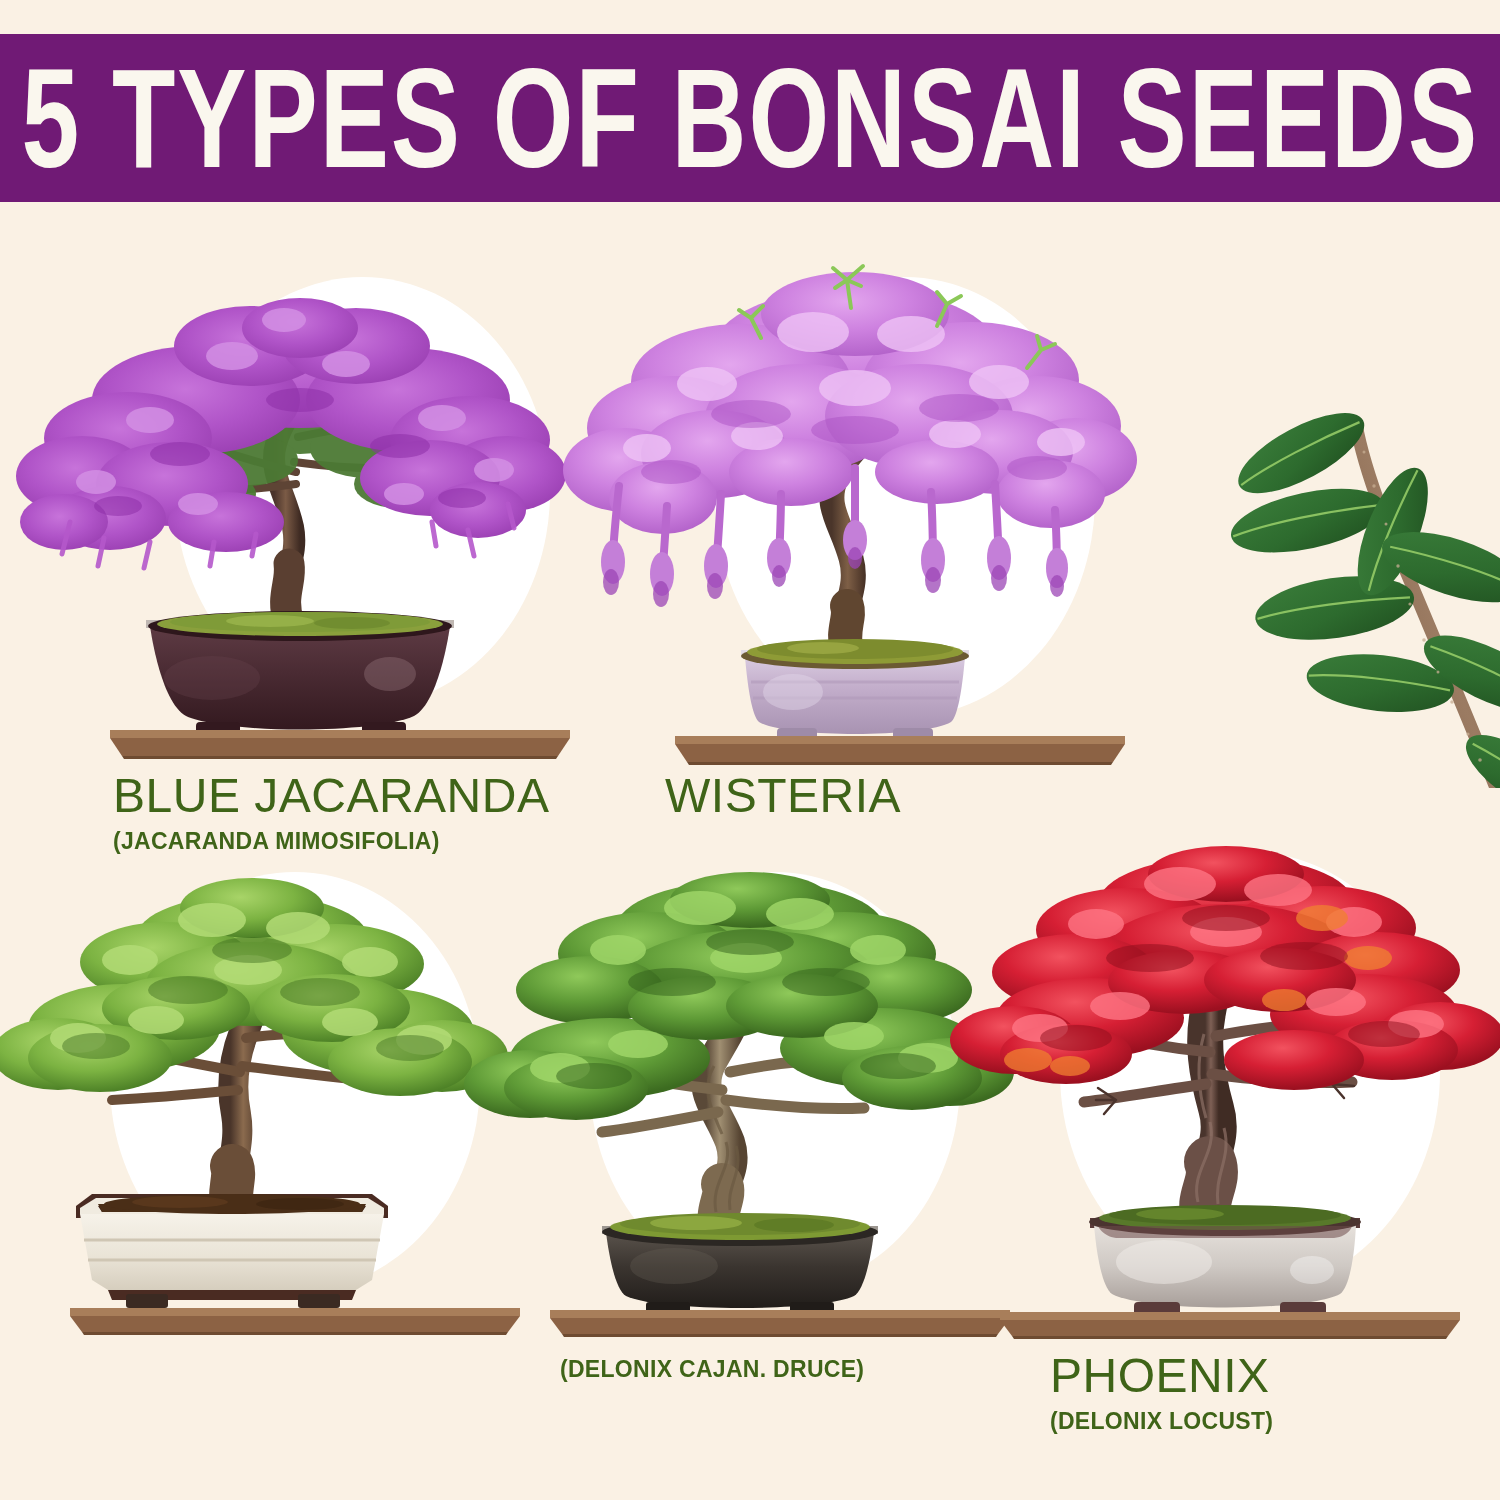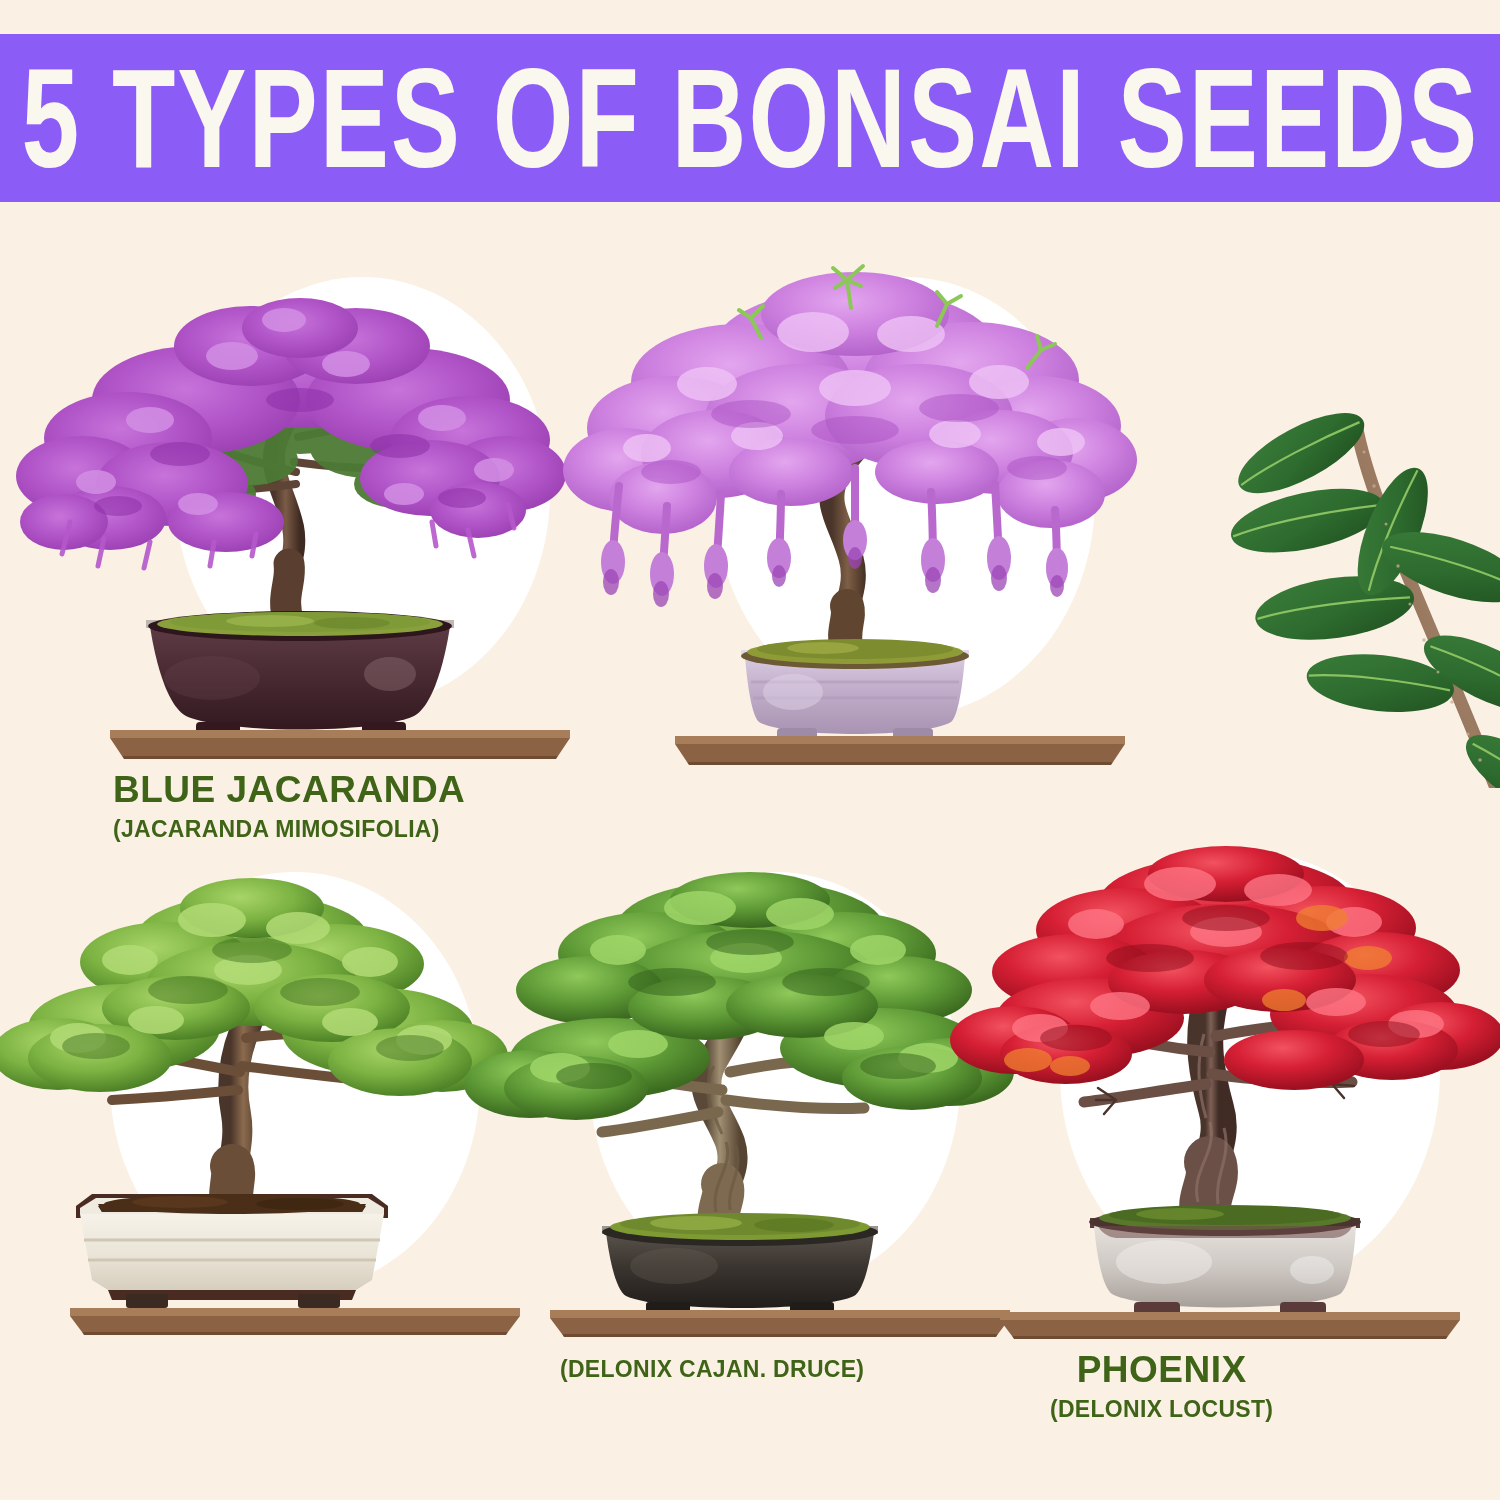--- a/index.html
+++ b/index.html
@@ -7,21 +7,21 @@
   body {
     background:#FAF1E4;
     font-family:"Liberation Sans", sans-serif;
     overflow:hidden;
     position:relative;
   }
 
   
   #header-banner{
     position:absolute; left:0; top:34px; width:1500px; height:168px;
-    background:#8b5cf6;
+    background:#701a75;
     display:flex; align-items:center; justify-content:center;
   }
   #banner-title{
     color:#FAF7EE;
     font-size:107px;
     font-weight:bold;
     letter-spacing:2px;
     transform:scaleX(0.97) scaleY(1.32);
     transform-origin:center center;
     white-space:nowrap;
@@ -37,23 +37,23 @@
     position:absolute; background:#FFFFFF; border-radius:50%;
   }
   .tree-svg{ position:absolute; left:0; top:0; }
 
   
   .shelf{ position:absolute; }
 
   
   .label-block{ position:absolute; }
   .common-name{
-    color:#3F6418; font-weight:bold;
-    font-size:37px; letter-spacing:0.5px;
-    white-space:nowrap; line-height:1.08;text-align:center;
+    color:#3F6418; font-weight:normal;
+    font-size:48px; letter-spacing:0.5px;
+    white-space:nowrap; line-height:1.08;
   }
   .sci-name{
     color:#3F6418; font-weight:bold;
     font-size:23px; letter-spacing:0.3px;
     white-space:nowrap; line-height:1.15; margin-top:6px;
   }
 
   
   #decor-branch{ position:absolute; right:0; top:248px; width:320px; height:540px; }
 </style>
@@ -307,20 +307,24 @@
         </g>
       </svg>
       <svg class="shelf" width="450" height="46" viewBox="0 0 450 46" style="left:120px; top:500px;">
         <path d="M0,14 L450,14 L438,38 L12,38 Z" fill="#9C7250"></path>
         <path d="M0,14 L450,14 L450,22 L0,22 Z" fill="#A87E5A"></path>
         <path d="M0,22 L450,22 L438,40 L12,40 Z" fill="#8C6244"></path>
         <path d="M12,40 L438,40 L436,43 L14,43 Z" fill="#6E4B31"></path>
       </svg>
     </div>
 
+    <div class="label-block" style="left:110px; top:548px;">
+      <div class="common-name">WISTERIA</div>
+      <div class="sci-name"></div>
+    </div>
   </div>
 
   <div class="card" style="left:-20px; top:640px; width:580px; height:660px;">
     <div class="stage" style="width:580px;height:500px;">
       <div class="circle" style="left:130px; top:30px; width:370px; height:420px;"></div>
       <svg class="tree-svg" width="580" height="500" viewBox="0 0 580 500">
         <defs>
           <radialGradient id="locCanopy" cx="42%" cy="32%" r="68%">
             <stop offset="0%" stop-color="#A8D468"></stop>
             <stop offset="55%" stop-color="#7CB342"></stop>

